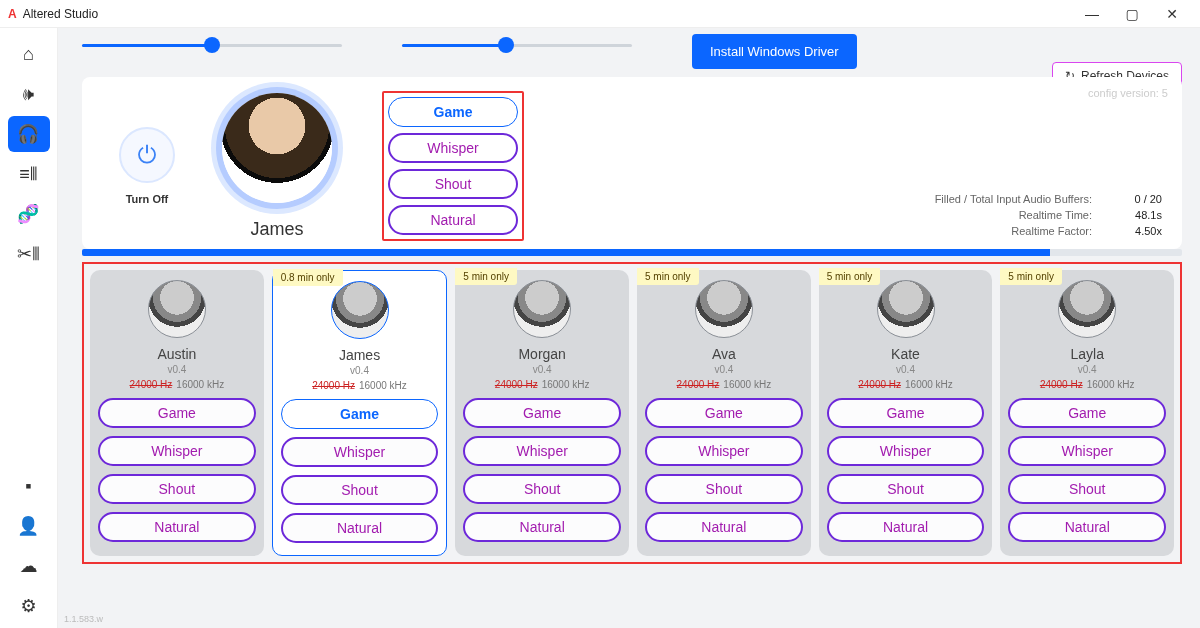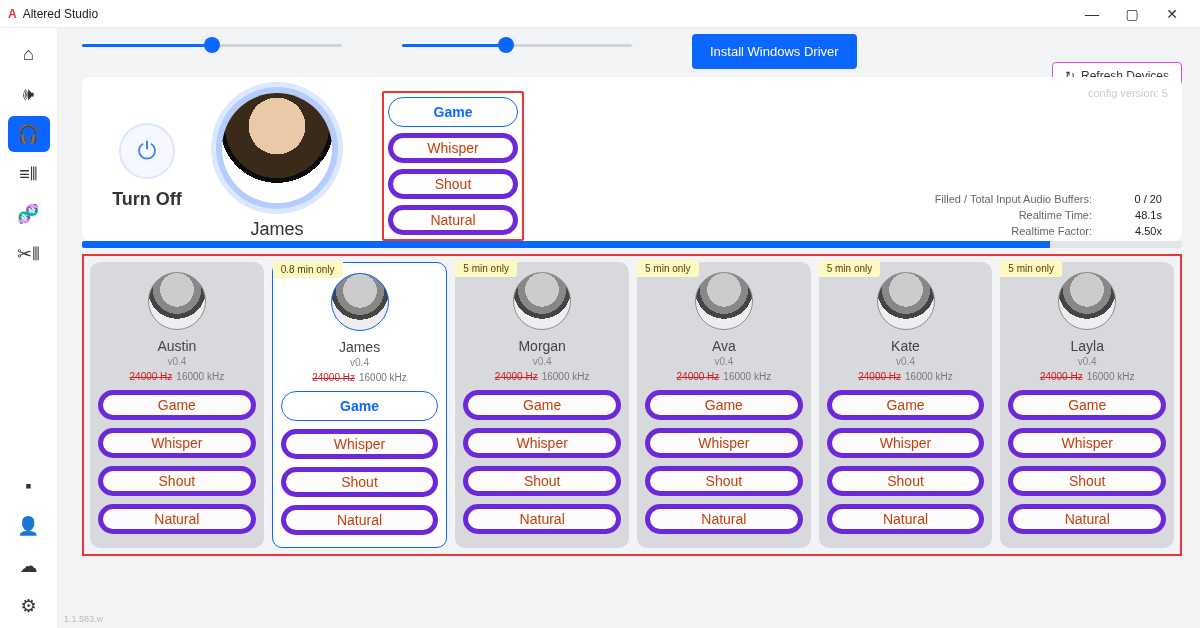--- a/index.html
+++ b/index.html
@@ -16,34 +16,34 @@
 .main{flex:1;padding:6px 18px 10px 24px;overflow:hidden;position:relative}
 .toprow{display:flex;align-items:flex-start;gap:60px;margin-bottom:8px}
 .slider-block{display:flex;flex-direction:column;gap:4px;width:260px}
 .slider-label{font-size:13px;color:#333}
 .slider-track{height:3px;background:#cfd4da;border-radius:2px;position:relative;margin-top:10px}
 .slider-fill{height:3px;background:#0b66ff;border-radius:2px;position:absolute;left:0}
 .slider-thumb{width:16px;height:16px;background:#0b66ff;border-radius:50%;position:absolute;top:-7px}
 .install-btn{background:#0b66ff;color:#fff;border:none;padding:10px 18px;border-radius:4px;font-size:13px}
 .refresh-btn{position:absolute;right:18px;top:34px;background:#fff;border:1px solid #d946ef;border-radius:4px;padding:6px 12px;font-size:12px;color:#333}
 .refresh-btn::before{content:"↻";margin-right:6px}
-.panel{background:#fff;border-radius:8px;padding:14px 20px 0;display:flex;align-items:center;position:relative;margin-top:8px}
+.panel{background:#fff;border-radius:8px;padding:14px 20px 8px;display:flex;align-items:center;position:relative;margin-top:8px}
 .panel .cfg{position:absolute;right:14px;top:10px;font-size:11px;color:#ccc}
 .power-col{display:flex;flex-direction:column;align-items:center;gap:10px;width:90px}
 .power-btn{width:56px;height:56px;border-radius:50%;background:#f5f8ff;border:2px solid #dbe7ff;display:flex;align-items:center;justify-content:center;font-size:24px;color:#3b82f6}
-.power-label{font-size:18px;color:#333;font-weight:600}
+.power-label{font-size:11px;color:#333;font-weight:600}
 .avatar-col{display:flex;flex-direction:column;align-items:center;margin-left:30px}
 .big-avatar{width:110px;height:110px;border-radius:50%;background:radial-gradient(circle at 50% 30%,#e9c9a8 0 30%,#3a2a1a 30% 55%,#0b0b0b 55% 60%,#fff 60%);box-shadow:0 0 0 6px #b5ccff,0 0 0 11px #dce8ff}
 .big-name{margin-top:16px;font-size:18px;color:#333}
 .toggle-col{display:flex;flex-direction:column;align-items:center;margin-left:60px;gap:8px}
 .toggle{width:50px;height:26px;background:#0b66ff;border-radius:13px;position:relative}
 .toggle::after{content:"";position:absolute;right:3px;top:3px;width:20px;height:20px;background:#fff;border-radius:50%}
 .toggle-label{font-size:13px;color:#333;text-align:center;line-height:1.3}
 .mode-col{margin-left:50px;display:flex;flex-direction:column;gap:6px;padding:4px;border:2px solid #e33;border-radius:2px}
-.mode-btn{width:130px;height:30px;border:5px solid #6d28d9;border-radius:15px;background:#fff;font-size:14px;color:#c2410c}
+.mode-btn{width:130px;height:30px;border:2px solid #6d28d9;border-radius:15px;background:#fff;font-size:14px;color:#a21caf}
 .mode-btn.active{border:1.5px solid #0b66ff;color:#0b66ff;font-weight:600}
 .stats{margin-left:auto;text-align:right;font-size:11px;color:#666;align-self:flex-end;padding-bottom:4px}
 .stats div{margin-top:4px}
 .stats span.val{display:inline-block;width:50px;text-align:right;margin-left:20px;color:#222}
 .progress{height:7px;background:#e2e6eb;margin:0 0 6px;border-radius:2px;overflow:hidden}
 .progress-fill{height:100%;background:#0b66ff}
 .cards-wrap{border:2px solid #e33;padding:6px;display:flex;gap:8px}
 .card{flex:1;background:#d7d9dc;border-radius:10px;padding:10px 8px 12px;display:flex;flex-direction:column;align-items:center;position:relative}
 .card.selected{background:#fff;border:1.5px solid #0b66ff}
 .badge{position:absolute;left:0;top:-2px;background:#fef9c3;color:#544200;font-size:10px;padding:3px 8px;border-radius:0 0 3px 0}

